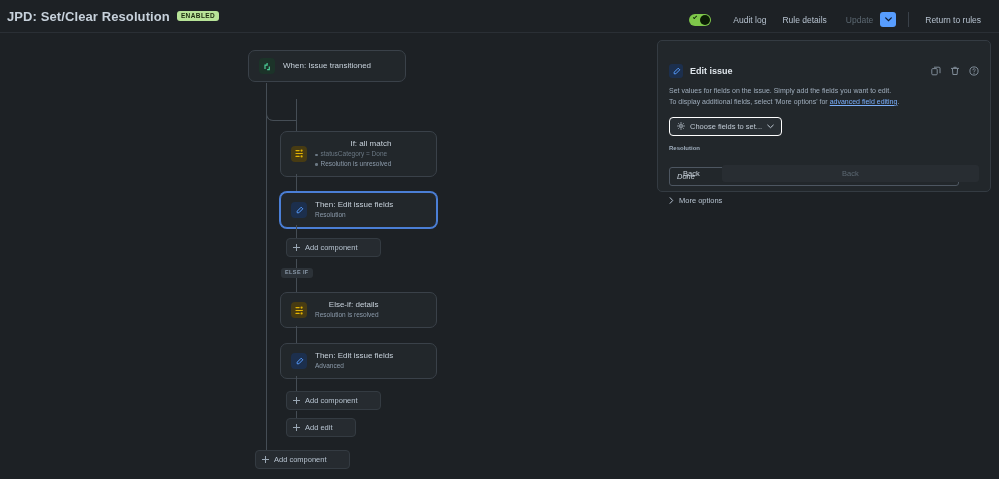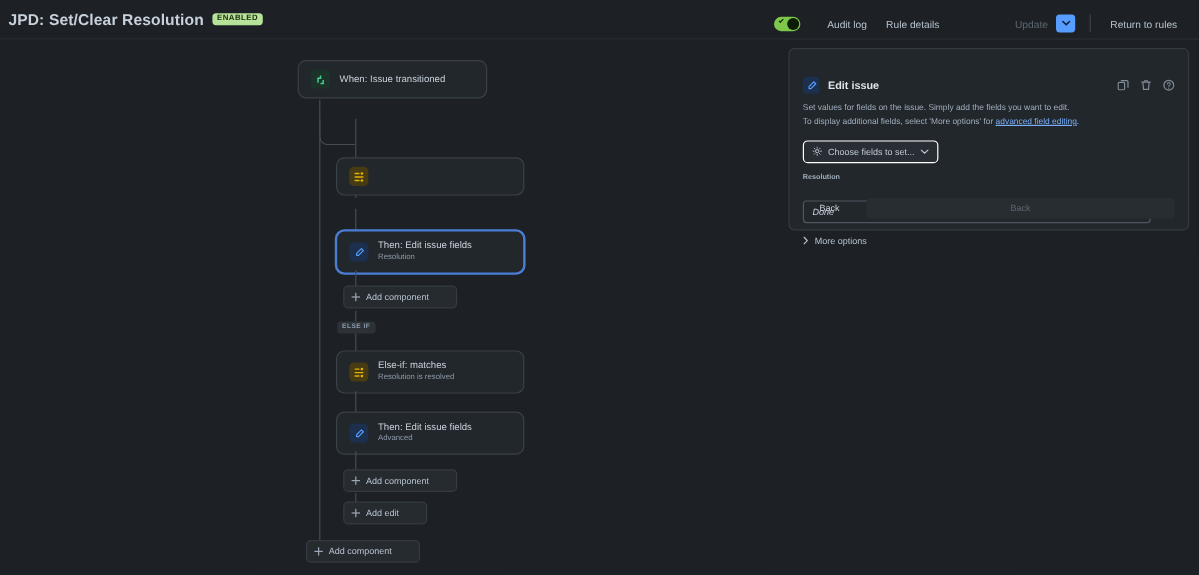--- a/index.html
+++ b/index.html
@@ -50,21 +50,21 @@
     border-left: 1.2px solid #13290a; border-bottom: 1.2px solid #13290a;
     transform: rotate(-45deg);
   }
   .tlink {
     font-size: 8.5px; color: #b6c2cf; padding: 4px 8px;
     cursor: pointer; white-space: nowrap;
   }
   .update-wrap { display: flex; align-items: center; margin: 0 4px; }
   .update-btn {
     font-size: 8.5px; color: #5c6872; padding: 4px 7px;
-    background: transparent; border: none; cursor: default; margin-left: 44px;
+    background: transparent; border: none; cursor: default;
   }
   .update-caret {
     width: 16px; height: 15px; background: #579dff; border-radius: 3px;
     display: flex; align-items: center; justify-content: center; cursor: pointer;
   }
   .divider-v { width: 1px; height: 15px; background: #3a4149; margin: 0 8px; }
 
   
   .canvas {
     position: absolute; left: 0; top: 33px;
@@ -81,21 +81,21 @@
   .node.selected { border-color: #4b7fd6; box-shadow: 0 0 0 1px #4b7fd6; }
   .node-ico {
     width: 16px; height: 16px; border-radius: 4px;
     display: flex; align-items: center; justify-content: center;
     flex: 0 0 auto;
   }
   .ico-green { background: #1c3329; }
   .ico-yellow { background: #473b13; }
   .ico-blue { background: #1c2f4d; }
   .node-txt { display: flex; flex-direction: column; gap: 1px; min-width: 0; }
-  .node-title { font-size: 8px; color: #c7d1db; line-height: 1.3; }
+  .node-title { font-size: 8px; color: #c7d1db; line-height: 1.3; text-align: right; }
   .node-sub { font-size: 6.5px; color: #8c9bab; line-height: 1.35; }
   .node-sub.dim { color: #6b7884; }
   .cond-row { display: flex; align-items: center; gap: 3px; }
   .cond-dot { width: 2.5px; height: 2.5px; border-radius: 50%; background: #6b7884; flex:0 0 auto;}
 
   .wire { position: absolute; background: #454d55; }
   .wire-v { width: 1px; }
   .corner {
     position: absolute; border-left: 1px solid #454d55; border-bottom: 1px solid #454d55;
     border-bottom-left-radius: 7px;
@@ -237,20 +237,31 @@
     <div class="wire wire-v" style="left:296px; top:88px; height:44px;"></div>
 
     <div class="node" style="left:280px; top:98px; width:157px;">
       <span class="node-ico ico-yellow">
         <svg width="9" height="9" viewBox="0 0 9 9">
             <path d="M1 1.6h3.1M1 4.5h6.4M1 7.4h3.1" stroke="#e2b203" stroke-width="1.2" stroke-linecap="round"></path>
             <circle cx="6.6" cy="1.6" r="1.1" fill="#e2b203"></circle>
             <circle cx="6.6" cy="7.4" r="1.1" fill="#e2b203"></circle>
           </svg>
       </span>
+      <div class="node-txt">
+        <span class="node-title">If: all match</span>
+        <span class="cond-row">
+          <i class="cond-dot"></i>
+          <span class="node-sub dim">statusCategory = Done</span>
+        </span>
+        <span class="cond-row">
+          <i class="cond-dot"></i>
+          <span class="node-sub">Resolution is unresolved</span>
+        </span>
+      </div>
     </div>
 
     <div class="wire wire-v" style="left:296px; top:141px; height:26px;"></div>
 
     <div class="node selected" style="left:280px; top:159px; width:157px;">
       <span class="node-ico ico-blue">
         <svg width="9" height="9" viewBox="0 0 9 9">
             <path d="M6.2 1.2l1.6 1.6-4 4H2.2V5.2z" stroke="#579dff" stroke-width="1" fill="none" stroke-linejoin="round"></path>
           </svg>
       </span>
@@ -271,21 +282,21 @@
 
     <div class="node" style="left:280px; top:259px; width:157px;">
       <span class="node-ico ico-yellow">
         <svg width="9" height="9" viewBox="0 0 9 9">
             <path d="M1 1.6h3.1M1 4.5h6.4M1 7.4h3.1" stroke="#e2b203" stroke-width="1.2" stroke-linecap="round"></path>
             <circle cx="6.6" cy="1.6" r="1.1" fill="#e2b203"></circle>
             <circle cx="6.6" cy="7.4" r="1.1" fill="#e2b203"></circle>
           </svg>
       </span>
       <div class="node-txt">
-        <span class="node-title">Else-if: matches</span>
+        <span class="node-title">Else-if: details</span>
         <span class="node-sub">Resolution is resolved</span>
       </div>
     </div>
 
     <div class="wire wire-v" style="left:296px; top:293px; height:26px;"></div>
 
     <div class="node" style="left:280px; top:310px; width:157px;">
       <span class="node-ico ico-blue">
         <svg width="9" height="9" viewBox="0 0 9 9">
             <path d="M6.2 1.2l1.6 1.6-4 4H2.2V5.2z" stroke="#579dff" stroke-width="1" fill="none" stroke-linejoin="round"></path>

